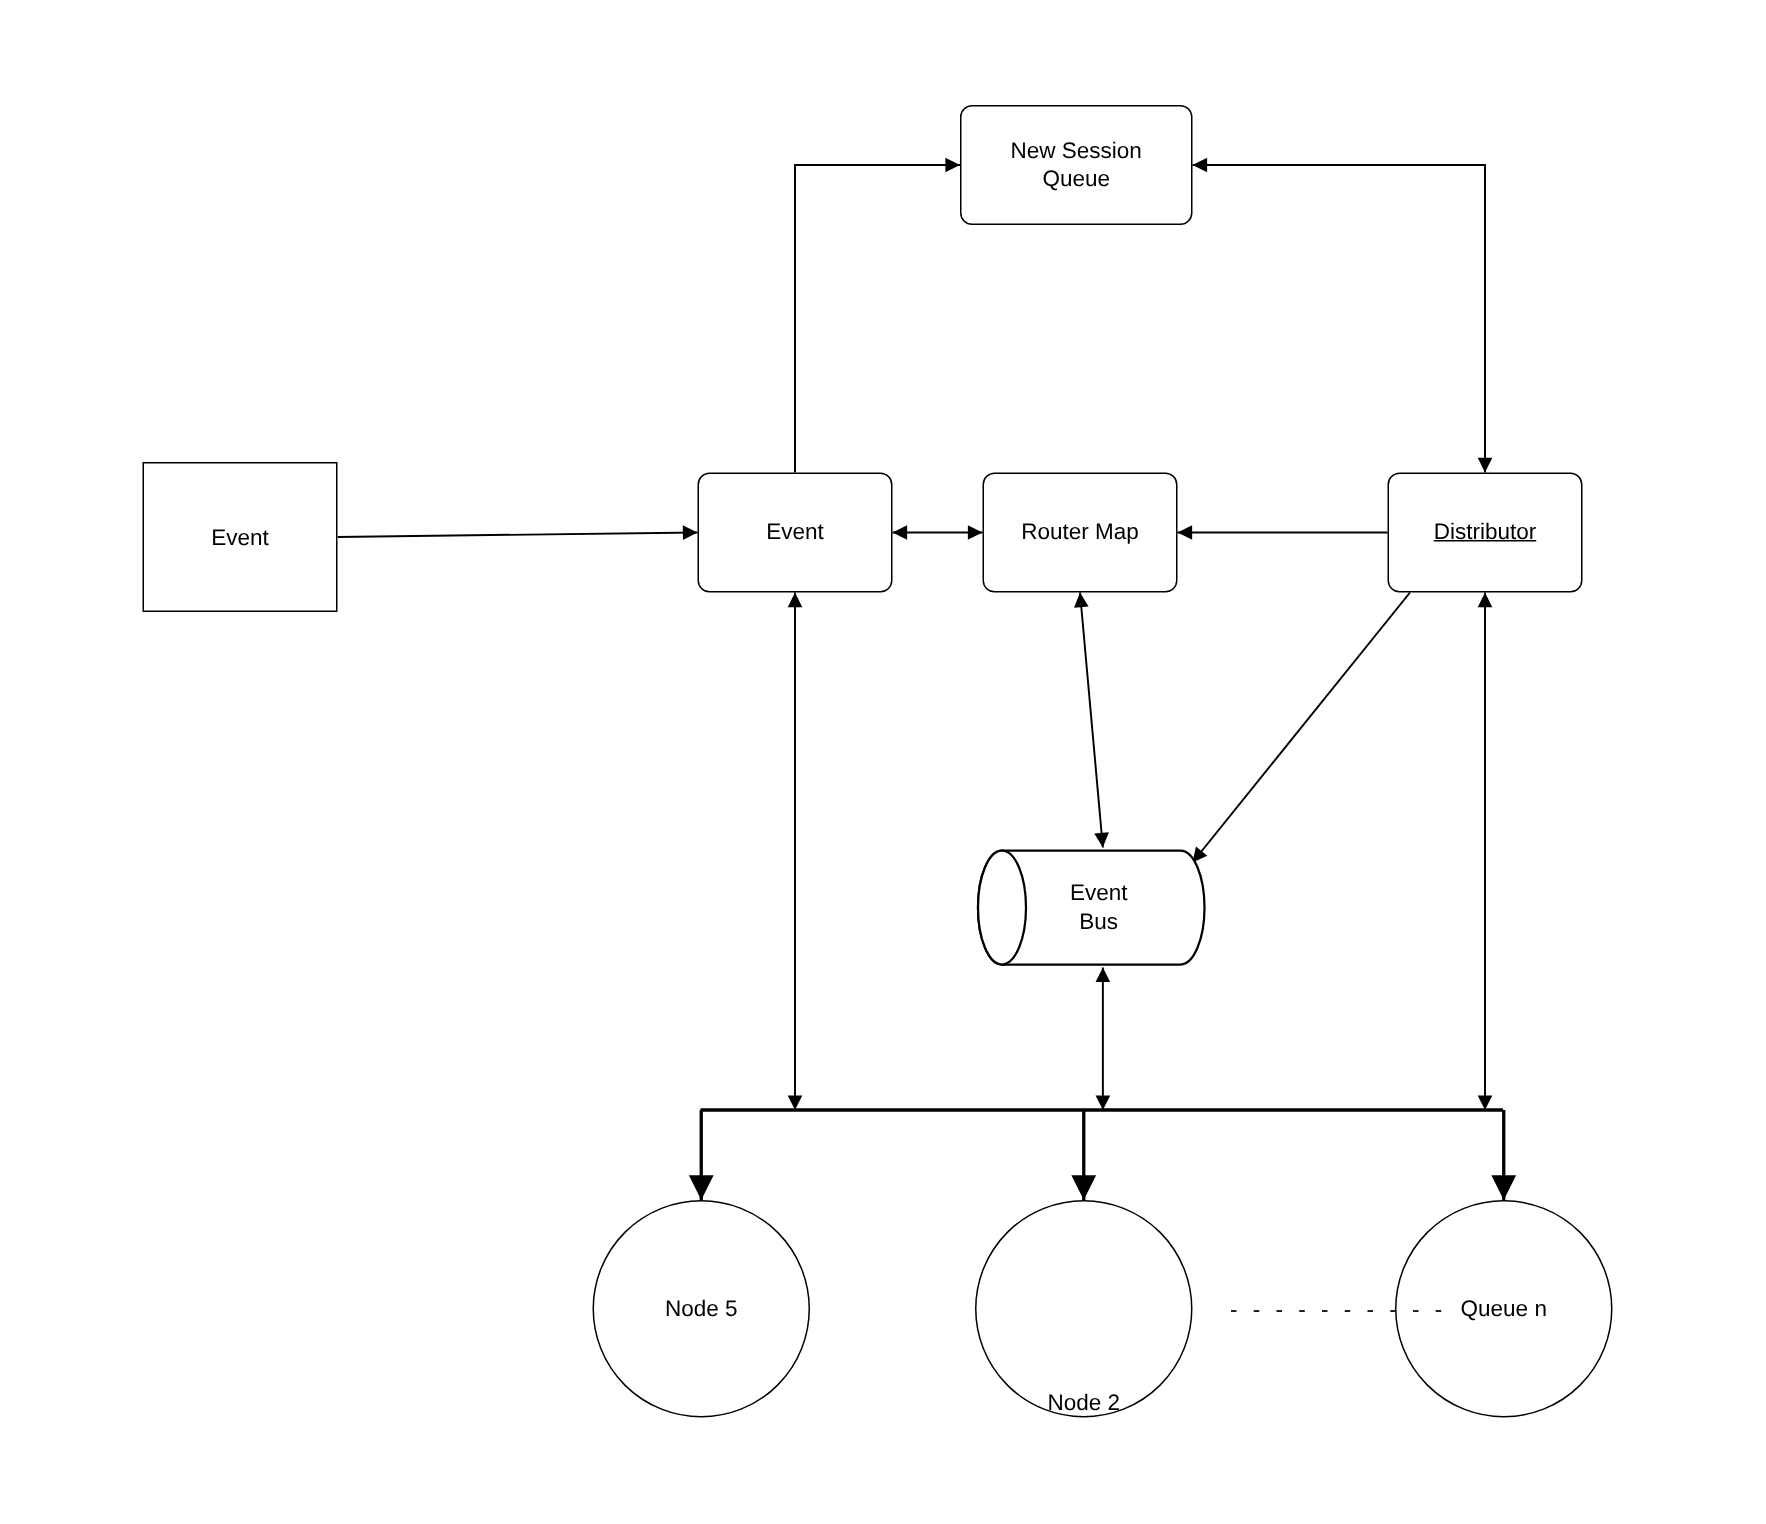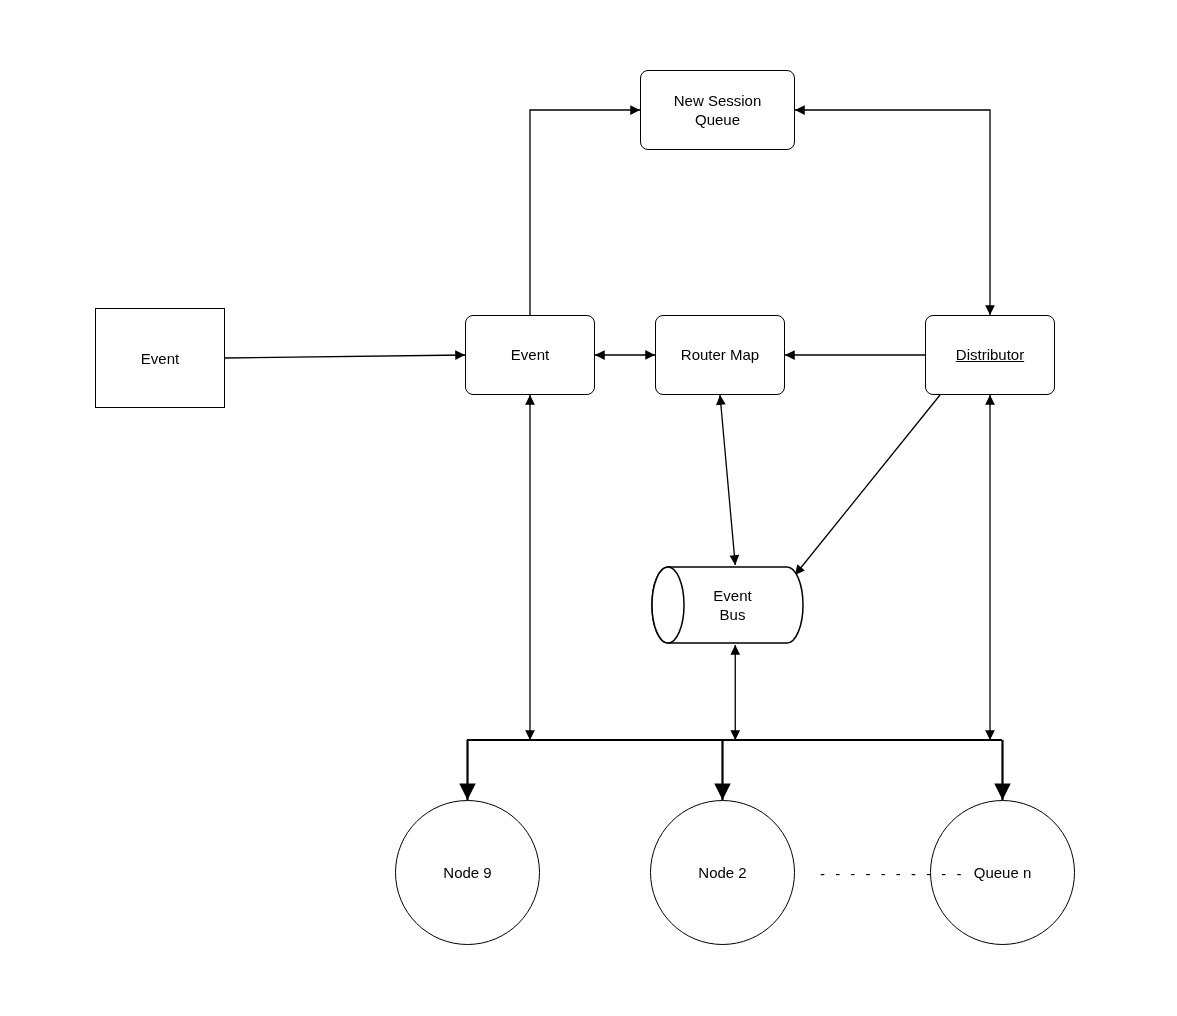--- a/index.html
+++ b/index.html
@@ -126,23 +126,23 @@
   <svg class="cyl-svg" width="155" height="80">
     <ellipse cx="18" cy="40" rx="16" ry="38" fill="#fff" stroke="#000" stroke-width="1.5"></ellipse>
     <path d="M 18 2 L 137 2 A 16 38 0 0 1 137 78 L 18 78" fill="#fff" stroke="#000" stroke-width="1.5"></path>
     <ellipse cx="18" cy="40" rx="16" ry="38" fill="#fff" stroke="#000" stroke-width="1.5"></ellipse>
   </svg>
   <span class="label" style="white-space:pre-line;">Event
 Bus</span>
 </div>
 
 <div class="circle" id="n-node1" style="left: 395px; top: 800px; width: 145px; height: 145px;">
-  <span>Node 9</span>
+  <span>Node 5</span>
 </div>
-<div class="circle" id="n-node2" style="left: 650px; top: 800px; width: 145px; height: 145px;">
+<div class="circle" id="n-node2" style="left: 650px; top: 800px; width: 145px; height: 145px; align-items: flex-end;">
   <span>Node 2</span>
 </div>
 <div class="circle" id="n-noden" style="left: 930px; top: 800px; width: 145px; height: 145px;">
   <span>Queue n</span>
 </div>
 
 <div class="dots" id="ellipsis" style="left: 820px; top: 865px;">
   <span>- - - - - - - - - -</span>
 </div>
 

